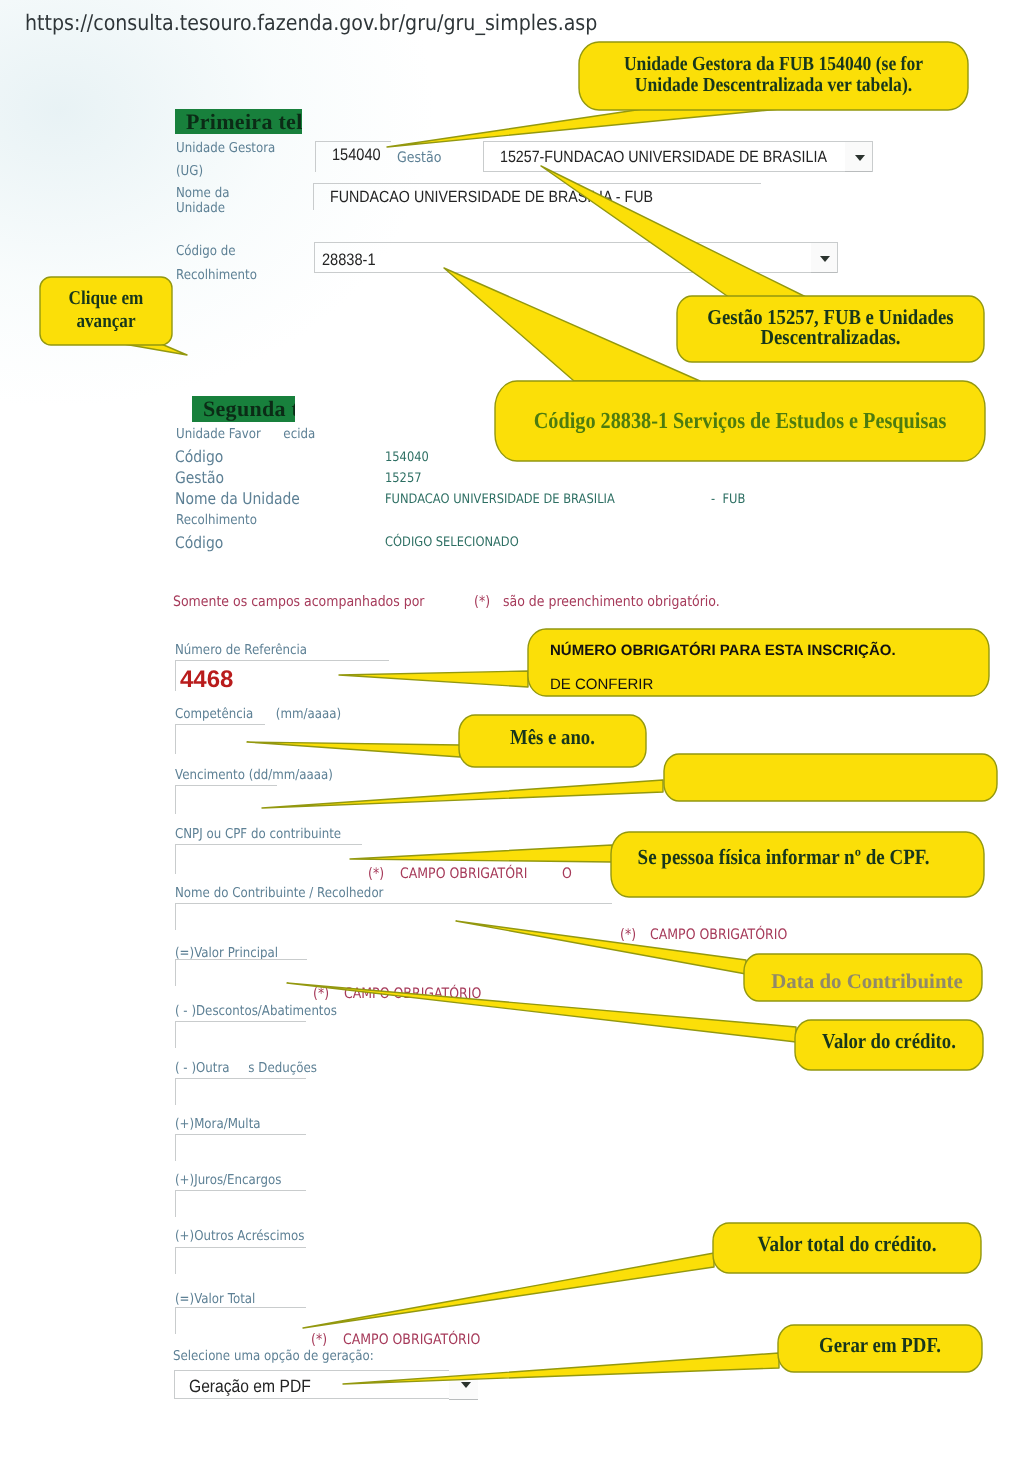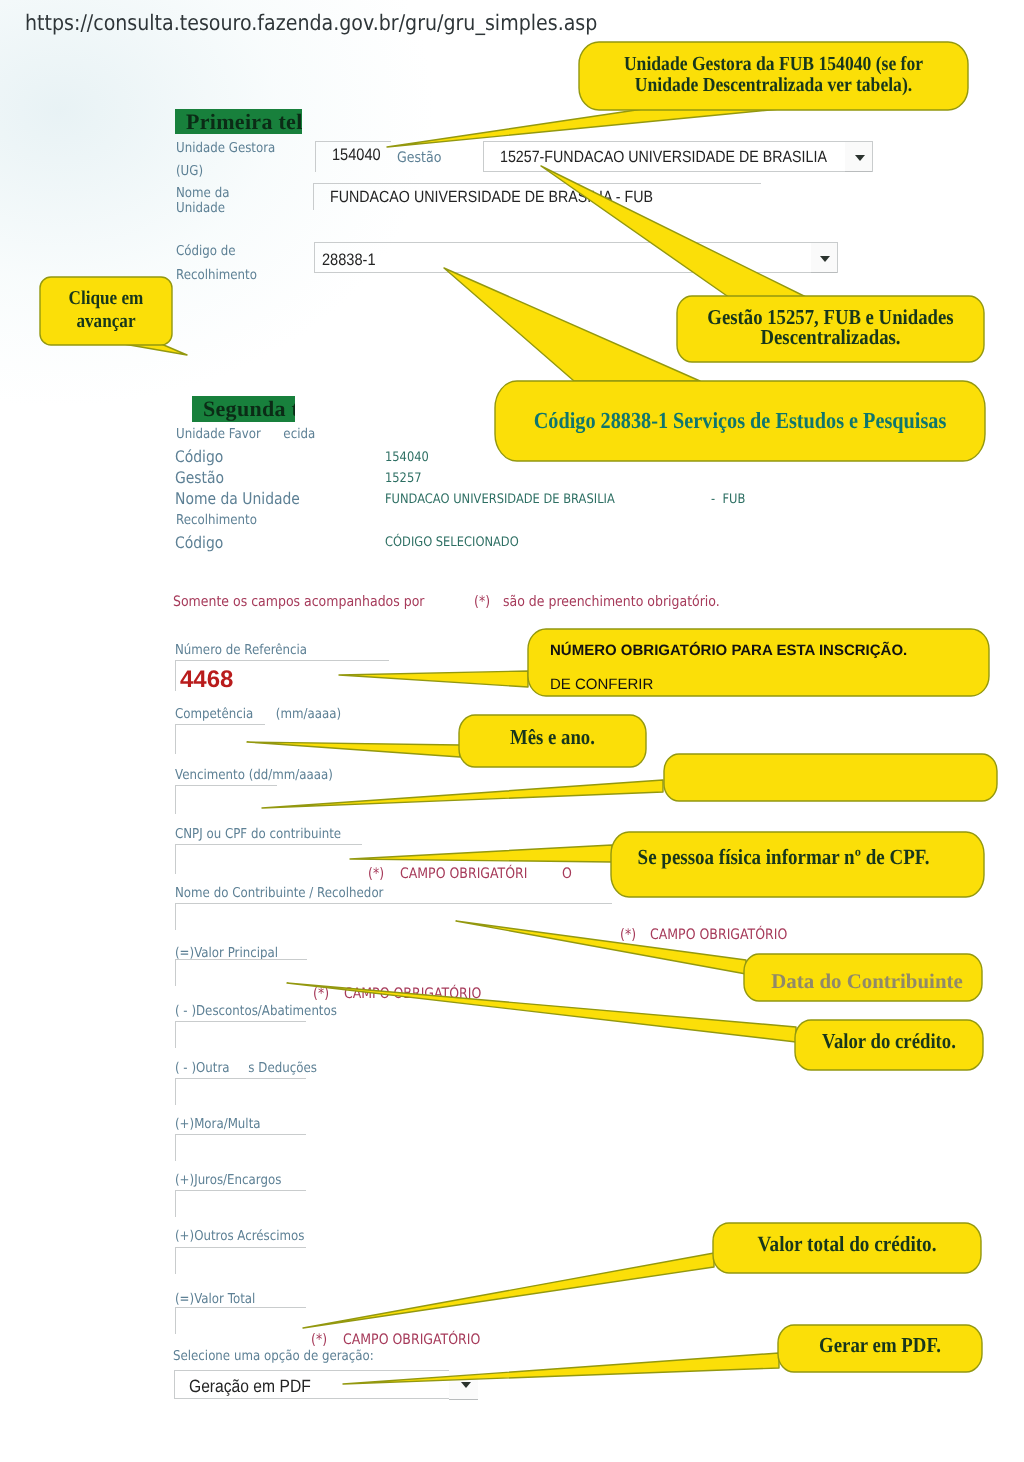--- a/index.html
+++ b/index.html
@@ -186,25 +186,25 @@
 
   <div class="abs ctxt" style="left:579px;top:42px;width:389px;height:66px;font-size:20px;line-height:1.04;">
     <div><span>Unidade Gestora da FUB 154040 (se for</span><br><span>Unidade Descentralizada ver tabela).</span></div>
   </div>
   <div class="abs ctxt" style="left:40px;top:278px;width:132px;height:64px;font-size:19.5px;line-height:1.18;">
     <div><span>Clique em</span><br><span>avançar</span></div>
   </div>
   <div class="abs ctxt" style="left:677px;top:294px;width:307px;height:66px;font-size:21.3px;line-height:0.96;">
     <div><span>Gestão 15257, FUB e Unidades</span><br><span>Descentralizadas.</span></div>
   </div>
-  <div class="abs ctxt" style="left:495px;top:381px;width:490px;height:80px;font-size:23px;color:#0f766e;">
+  <div class="abs ctxt" style="left:495px;top:381px;width:490px;height:80px;font-size:23px;color:#4d7c0f;">
     <span>Código 28838-1 Serviços de Estudos e Pesquisas</span>
   </div>
   <div class="abs ctxt sans" style="left:550px;top:642px;width:450px;height:56px;font-size:15px;line-height:17px;text-align:left;align-items:flex-start;justify-content:flex-start;color:#111;--sx:1.0;">
-    <div><b>NÚMERO OBRIGATÓRIO PARA ESTA INSCRIÇÃO.</b><br><br><span>DE CONFERIR</span></div>
+    <div><b>NÚMERO OBRIGATÓRI PARA ESTA INSCRIÇÃO.</b><br><br><span>DE CONFERIR</span></div>
   </div>
   <div class="abs ctxt" style="left:459px;top:720px;width:187px;height:36px;font-size:21.3px;">
     <span>Mês e ano.</span>
   </div>
   <div class="abs ctxt" style="left:597px;top:835px;width:373px;height:45px;font-size:21.6px;">
     <span>Se pessoa física informar nº de CPF.</span>
   </div>
   <div class="abs ctxt" style="left:748px;top:964px;width:238px;height:34px;font-size:20.9px;color:#90896a;--sx:1.0;">
     <span>Data do Contribuinte</span>
   </div>

